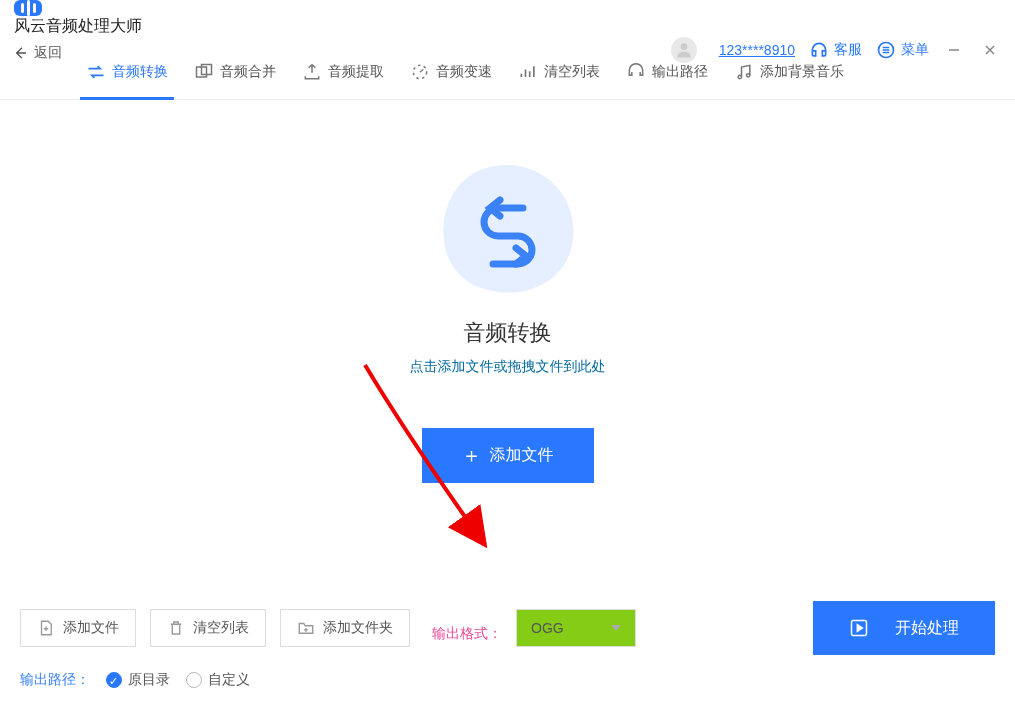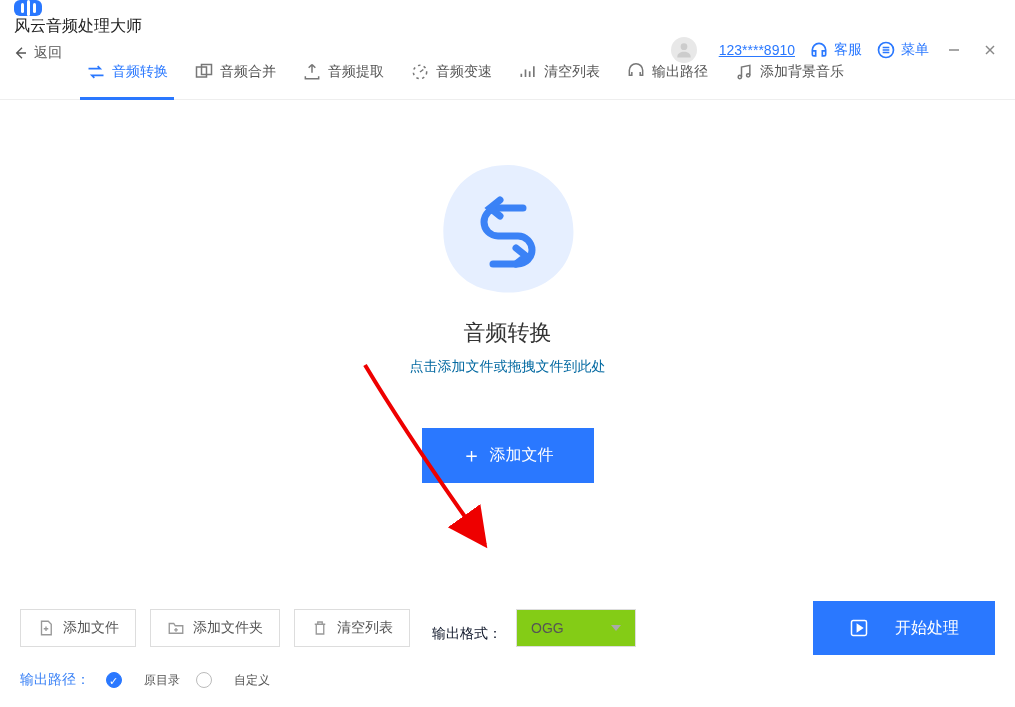--- a/index.html
+++ b/index.html
@@ -33,27 +33,27 @@
 .center-title { font-size: 22px; color:#333; margin-bottom: 10px; font-weight:500; }
 .center-sub { font-size: 14px; color:#0369a1; margin-bottom: 52px; }
 .add-btn { background:#2a78ff; color:#fff; border:none; padding: 14px 40px; font-size: 16px; cursor:pointer; display:flex; align-items:center; gap:8px; }
 .add-btn .plus { font-size:20px; font-weight:300; }
 
 
 .bottom { padding: 18px 20px; }
 .bottom-row1 { display:flex; align-items:center; gap:14px; margin-bottom:16px; }
 .btm-btn { border:1px solid #ddd; background:#fff; padding: 8px 16px; font-size:14px; color:#555; cursor:pointer; display:flex; align-items:center; gap:8px; height:38px; }
 .btm-icon { width:18px; height:18px; display:flex; align-items:center; justify-content:center; color:#888; }
-.out-label { color:#0f172a; font-size:14px; margin-left:8px;margin-top:12px; }
+.out-label { color:#ec4899; font-size:14px; margin-left:8px;margin-top:12px; }
 .select { border:1px solid #ddd; background:#84cc16; padding: 7px 14px; font-size:14px; color:#555; cursor:pointer; display:flex; align-items:center; gap:20px; height:38px; min-width:120px; justify-content:space-between; }
 .triangle-down { width:0; height:0; border-left:5px solid transparent; border-right:5px solid transparent; border-top:6px solid #aaa; }
 .start-btn { margin-left:auto; background:#2a78ff; color:#fff; border:none; padding: 0 36px; font-size:16px; cursor:pointer; display:flex; align-items:center; gap:26px; height:54px; }
 .bottom-row2 { display:flex; align-items:center; gap:16px; }
 .out-path-label { color:#3b82f6; font-size:14px; }
-.radio { display:flex; align-items:center; gap:22px; cursor:pointer; font-size:12px; color:#555; }
+.radio { display:flex; align-items:center; gap:6px; cursor:pointer; font-size:14px; color:#555; }
 .radio-dot { width:16px; height:16px; border-radius:50%; border:1px solid #bbb; display:flex; align-items:center; justify-content:center; }
 .radio.checked .radio-dot { border-color:#2a78ff; }
 .radio.checked .radio-dot::after { content:""; width:10px; height:10px; border-radius:50%; background:#2a78ff; }
 .radio.alt .radio-dot::after { content:"✓"; color:#fff; font-size:11px; }
 .radio.checked.alt .radio-dot { background:#2a78ff; }
 
 .main-area { display:flex; flex-direction:column; height: calc(707px - 44px - 56px); }
 .center-wrap { flex:1; position:relative; }
 </style>
 </head>
@@ -222,33 +222,33 @@
           <svg width="18" height="18" viewBox="0 0 24 24" fill="none" stroke="#999" stroke-width="1.8">
               <path d="M6 3h9l4 4v14H6z"></path>
               <path d="M12 10v6M9 13h6"></path>
             </svg>
         </span>
         <span>添加文件</span>
       </button>
       <button class="btm-btn">
         <span class="btm-icon">
           <svg width="18" height="18" viewBox="0 0 24 24" fill="none" stroke="#999" stroke-width="1.8">
+              <path d="M5 7h14M9 7V4h6v3M7 7v13h10V7"></path>
+            </svg>
+        </span>
+        <span>清空列表</span>
+      </button>
+      <button class="btm-btn">
+        <span class="btm-icon">
+          <svg width="18" height="18" viewBox="0 0 24 24" fill="none" stroke="#999" stroke-width="1.8">
               <path d="M3 6h6l2 3h10v10H3z"></path>
               <path d="M12 12v5M9.5 14.5h5"></path>
             </svg>
         </span>
         <span>添加文件夹</span>
-      </button>
-      <button class="btm-btn">
-        <span class="btm-icon">
-          <svg width="18" height="18" viewBox="0 0 24 24" fill="none" stroke="#999" stroke-width="1.8">
-              <path d="M5 7h14M9 7V4h6v3M7 7v13h10V7"></path>
-            </svg>
-        </span>
-        <span>清空列表</span>
       </button>
       <span class="out-label">输出格式：</span>
       <div class="select">
         <span>OGG</span>
         <span class="triangle-down"></span>
       </div>
       <button class="start-btn">
         <svg width="20" height="20" viewBox="0 0 24 24" fill="none" stroke="#fff" stroke-width="1.8">
             <rect x="3" y="3" width="18" height="18" rx="2"></rect>
             <path d="M10 8l6 4-6 4z" fill="#fff"></path>

